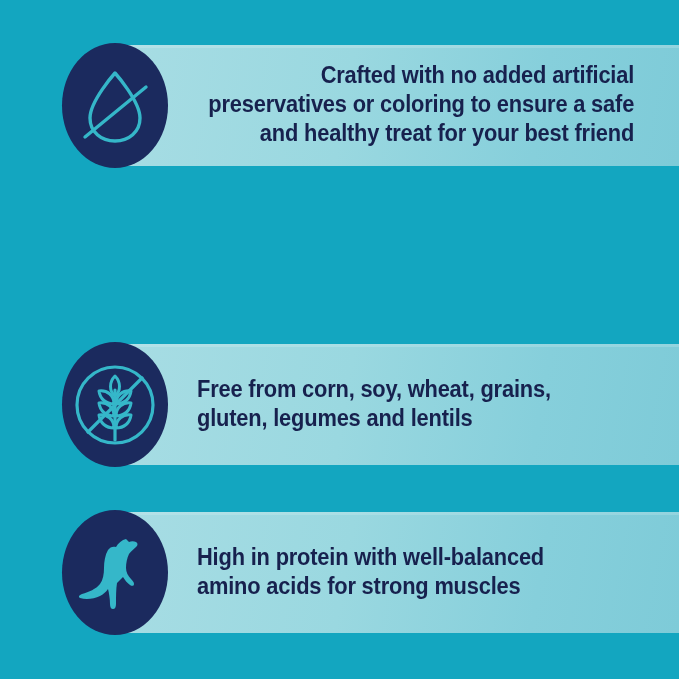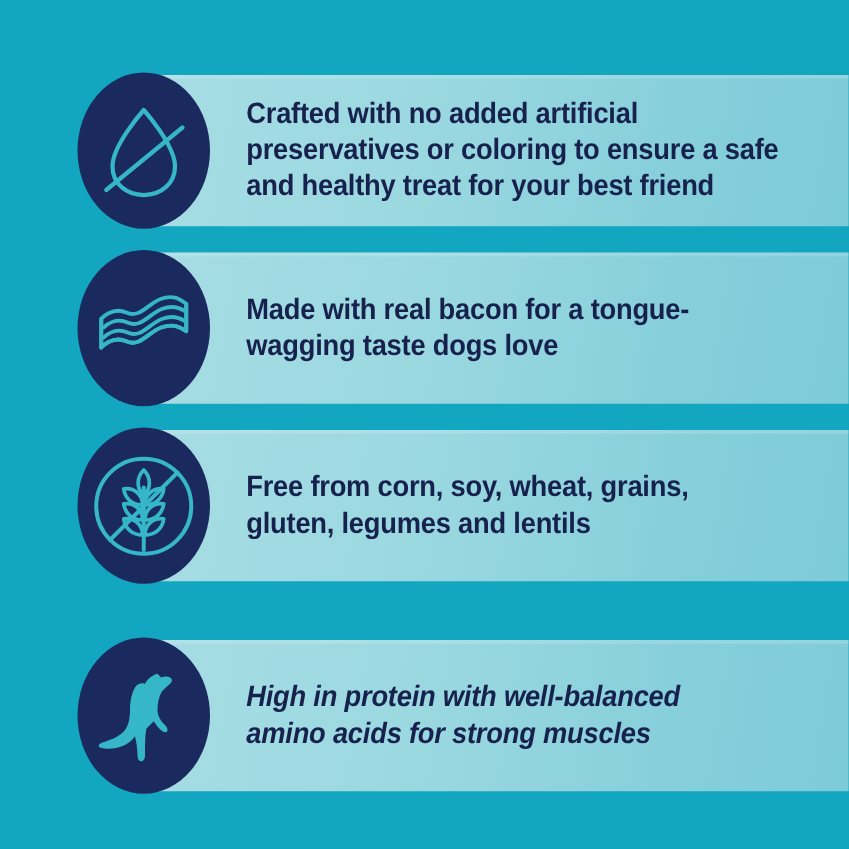--- a/index.html
+++ b/index.html
@@ -18,24 +18,24 @@
     width: 679px;
     height: 679px;
     background: #13a6c0;
   }
   .feature-row {
     position: absolute;
     left: 0;
     width: 679px;
     height: 125px;
   }
-  .row-1 { top: 58px; }
+  .row-1 { top: 43px; text-align: right; }
   .row-2 { top: 200px; }
   .row-3 { top: 342px; }
-  .row-4 { top: 510px; font-style: italic; }
+  .row-4 { top: 510px; }
 
   .bar {
     position: absolute;
     left: 105px;
     top: 2px;
     width: 574px;
     height: 121px;
     background: linear-gradient(100deg, #a8dde4 0%, #9ad8e0 42%, #86cfdb 75%, #7ecbd8 100%);
   }
   .bar::before {
@@ -94,36 +94,20 @@
       <svg width="78" height="82" viewBox="0 0 78 82" fill="none">
         <path d="M39 8 C39 8 64 36 64 53 C64 67 52.8 76 39 76 C25.2 76 14 67 14 53 C14 36 39 8 39 8 Z" stroke="#35b7c9" stroke-width="3.4" fill="none" stroke-linejoin="round"></path>
         <line x1="9" y1="72" x2="70" y2="22" stroke="#35b7c9" stroke-width="3.4" stroke-linecap="round"></line>
       </svg>
     </div>
     <div class="feature-text">Crafted with no added artificial
 preservatives or coloring to ensure a safe
 and healthy treat for your best friend</div>
   </div>
 
-  <div class="feature-row row-2">
-    <div class="bar"></div>
-    <div class="icon-badge">
-      <svg width="82" height="68" viewBox="0 0 82 68" fill="none">
-        <path d="M7 26 C7 26 16 16 27 21 C38 26 44 14 55 10 C66 6 72 12 75 14
-                 L75 36 C72 34 66 29 55 33 C44 37 38 49 27 44 C16 39 7 49 7 49 Z" stroke="#35b7c9" stroke-width="3.1" fill="none" stroke-linejoin="round"></path>
-        <path d="M7 49 C7 49 16 39 27 44 C38 49 44 37 55 33 C66 29 72 34 75 36" stroke="#35b7c9" stroke-width="3.1" fill="none" stroke-linecap="round"></path>
-        <path d="M9 41 C12 38 19 33 28 37 C39 42 45 30 56 26 C65 22.8 71 26 74 28" stroke="#35b7c9" stroke-width="3.1" fill="none" stroke-linecap="round"></path>
-        <path d="M9 33 C12 30 19 25 28 29 C39 34 45 22 56 18 C65 14.8 71 18 74 20" stroke="#35b7c9" stroke-width="3.1" fill="none" stroke-linecap="round"></path>
-        <path d="M7 26 L7 49" stroke="#35b7c9" stroke-width="3.1" stroke-linecap="round"></path>
-        <path d="M75 14 L75 36" stroke="#35b7c9" stroke-width="3.1" stroke-linecap="round"></path>
-      </svg>
-    </div>
-    <div class="feature-text">Made with real bacon for a tongue-
-wagging taste dogs love</div>
-  </div>
 
   <div class="feature-row row-3">
     <div class="bar"></div>
     <div class="icon-badge">
       <svg width="90" height="90" viewBox="0 0 90 90" fill="none">
         <circle cx="45" cy="45" r="38" stroke="#35b7c9" stroke-width="3.2" fill="none"></circle>
         <line x1="18" y1="72" x2="72" y2="18" stroke="#35b7c9" stroke-width="3.2" stroke-linecap="round"></line>
         <line x1="45" y1="80" x2="45" y2="30" stroke="#35b7c9" stroke-width="3.2" stroke-linecap="round"></line>
         <path d="M45 36 C39 31 39 22 45 16 C51 22 51 31 45 36 Z" stroke="#35b7c9" stroke-width="3" fill="none" stroke-linejoin="round"></path>
         <path d="M44 44 C36 44 30 39 29 31 C37 30 44 35 44 44 Z" stroke="#35b7c9" stroke-width="3" fill="none" stroke-linejoin="round"></path>

